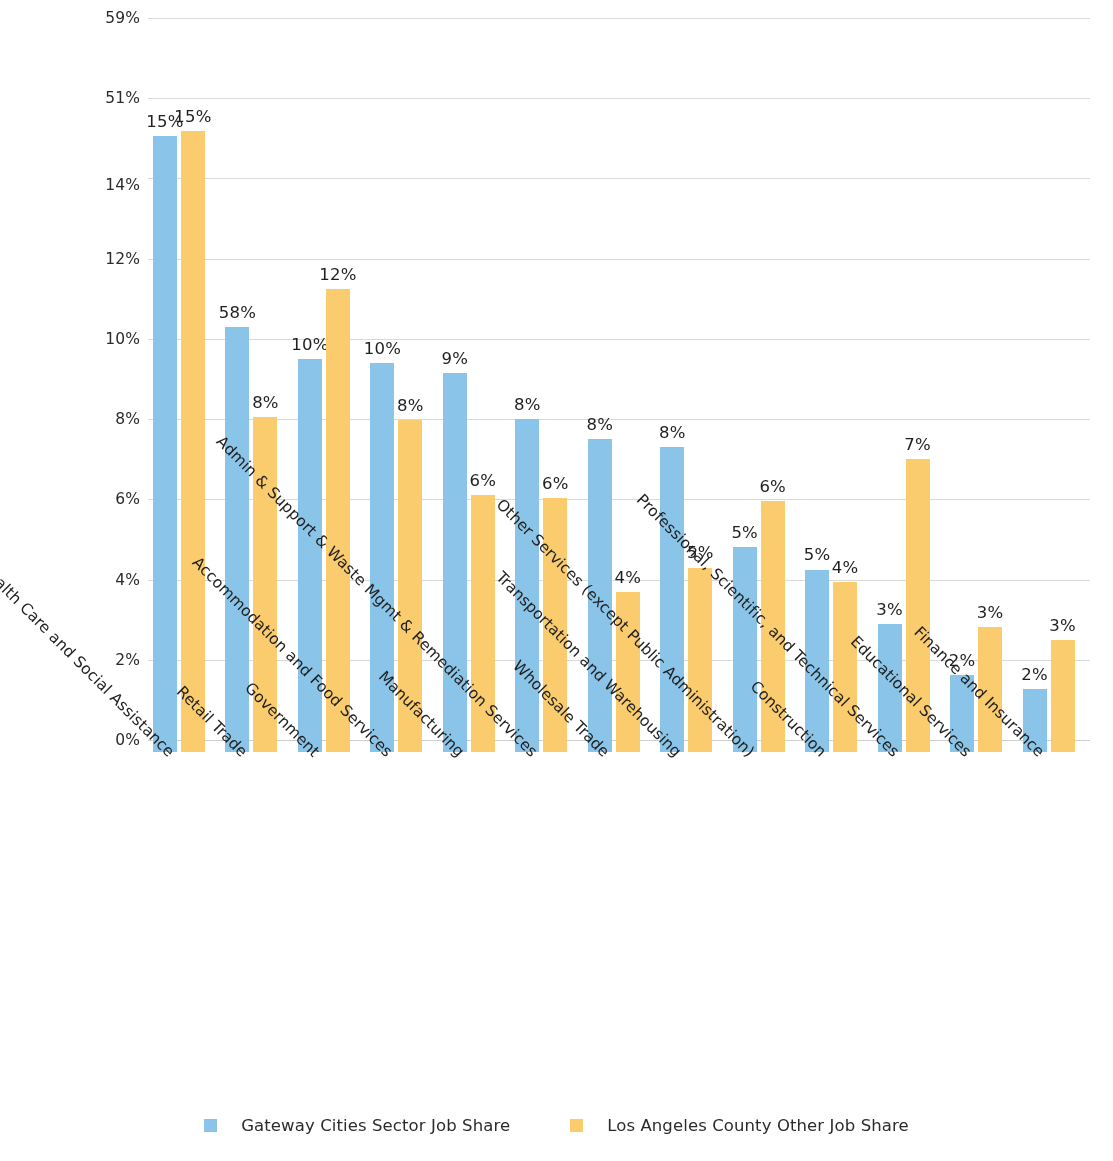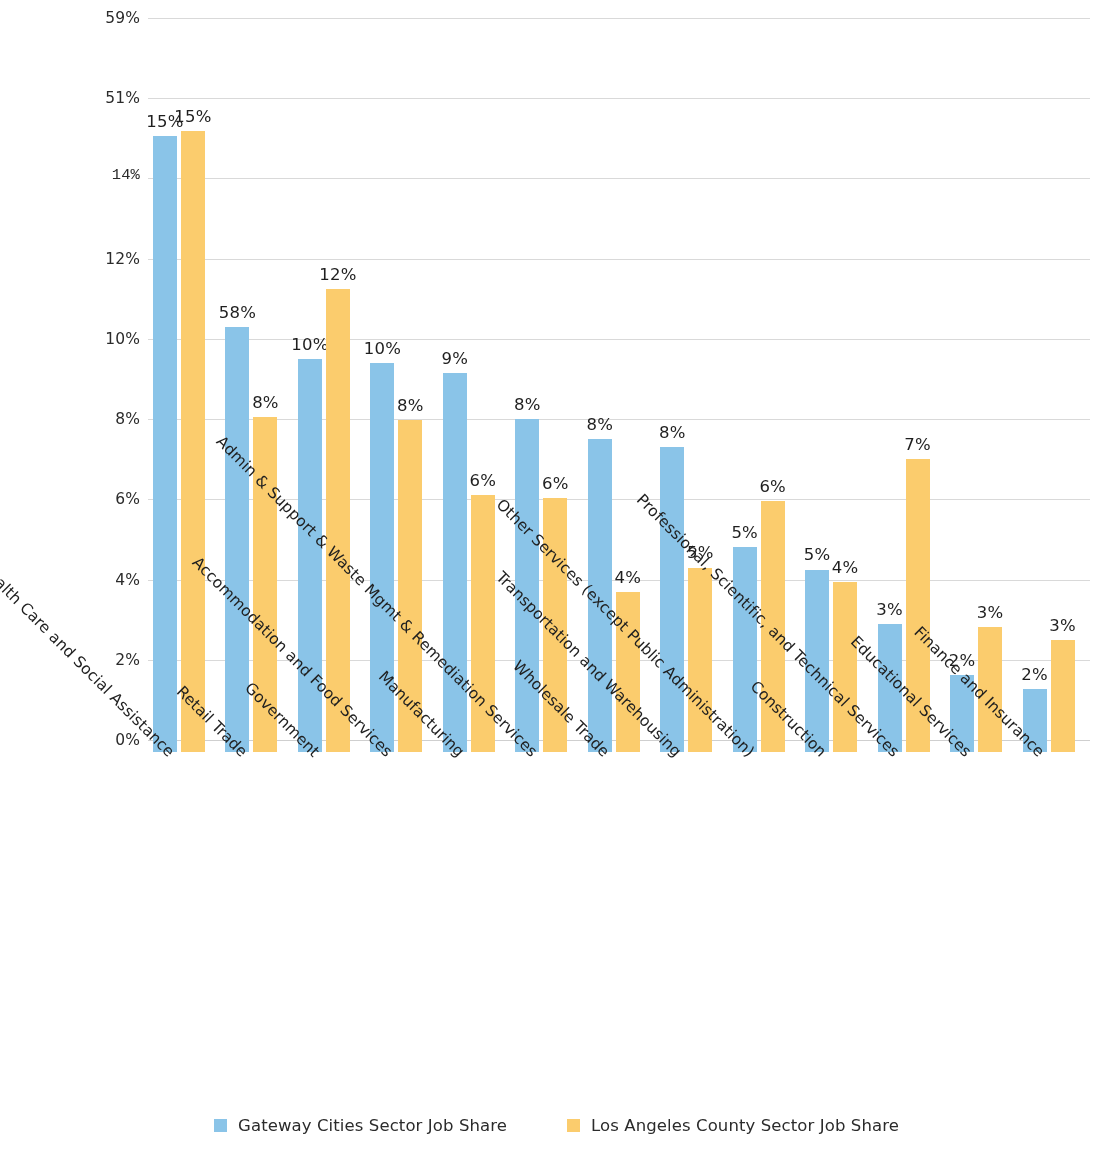--- a/index.html
+++ b/index.html
@@ -99,21 +99,21 @@
     top: 1116px;
     width: 1113px;
     display: flex;
     justify-content: center;
     align-items: center;
     gap: 60px;
   }
   .legend-item {
     display: flex;
     align-items: center;
-    gap: 11px;
+    gap: 24px;
   }
   .legend-swatch {
     width: 13px;
     height: 13px;
     display: inline-block;
   }
   .legend-text {
     font-size: 16.5px;
     color: #2b2b2b;
     letter-spacing: .1px;
@@ -125,21 +125,21 @@
 <div id="root">
 
   <div id="ytick-labels">
       <div class="ytick-label" style="left: 70px; top: 740px;">0%</div>
       <div class="ytick-label" style="left: 70px; top: 659.778px;">2%</div>
       <div class="ytick-label" style="left: 70px; top: 579.556px;">4%</div>
       <div class="ytick-label" style="left: 70px; top: 499.333px;">6%</div>
       <div class="ytick-label" style="left: 70px; top: 419.111px;">8%</div>
       <div class="ytick-label" style="left: 70px; top: 338.889px;">10%</div>
       <div class="ytick-label" style="left: 70px; top: 258.667px;">12%</div>
-      <div class="ytick-label" style="left: 70px; top: 175px; font-family: Liberation Mono, monospace;">14%</div>
+      <div class="ytick-label" style="left: 70px; top: 185px;">14%</div>
       <div class="ytick-label" style="left: 70px; top: 98.2222px;">51%</div>
       <div class="ytick-label" style="left: 70px; top: 18px;">59%</div>
     </div>
 
   <div id="plot">
     <div id="gridlines">
         <div class="gridline axis-base" style="top: 722px;"></div>
         <div class="gridline" style="top: 641.778px;"></div>
         <div class="gridline" style="top: 561.556px;"></div>
         <div class="gridline" style="top: 481.333px;"></div>
@@ -248,17 +248,17 @@
       <div class="xlabel" style="left: 899.769px; transform-origin: left top; transform: rotate(45deg) translate(-100%, 0px);">Finance and Insurance</div>
     </div>
 
   <div id="legend">
       <div class="legend-item">
         <span class="legend-swatch" style="background: rgb(138, 196, 232);"></span>
         <span class="legend-text">Gateway Cities Sector Job Share</span>
       </div>
       <div class="legend-item">
         <span class="legend-swatch" style="background: rgb(251, 204, 109);"></span>
-        <span class="legend-text">Los Angeles County Sector Job Share</span>
+        <span class="legend-text">Los Angeles County Other Job Share</span>
       </div>
     </div>
 
 </div>
 
 </body></html>

